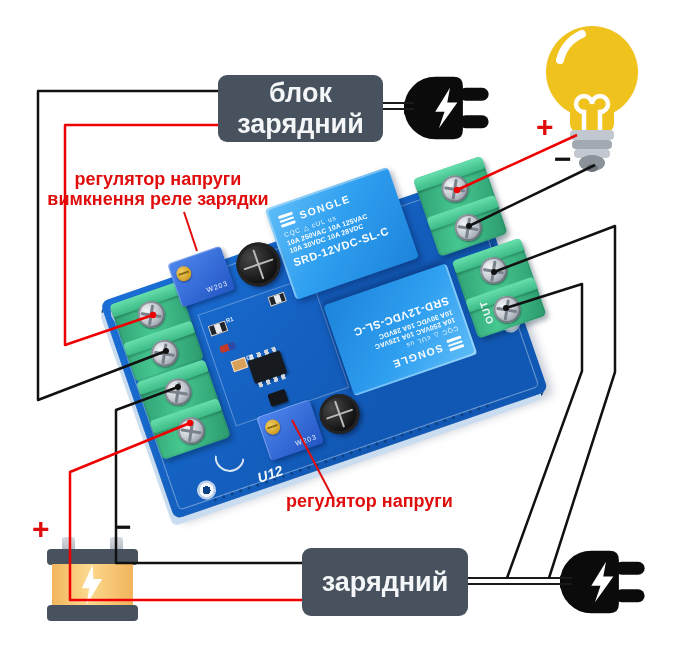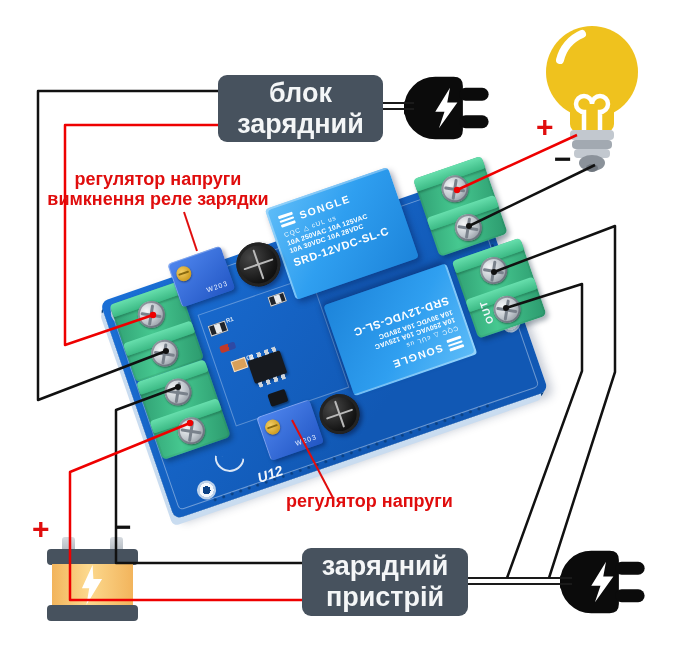--- a/index.html
+++ b/index.html
@@ -204,21 +204,20 @@
     <div class="silk-text" style="left:350px;top:130px;font-size:10px;letter-spacing:1px;transform:rotate(-90deg);">OUT</div>
     <div class="crescent" style="left:54px;top:188px;"></div>
   </div>
 
   <div class="infobox" style="left:218px;top:75px;width:165px;height:67px;">
     <span>блок</span>
     <span>зарядний</span>
   </div>
   <div class="infobox" style="left:302px;top:548px;width:166px;height:68px;">
     <span>зарядний</span>
-    <span>пристрій</span>
   </div>
 
   <svg class="icon-svg" style="left:404px;top:71px;" width="92" height="74" viewBox="0 0 100 80">
     <rect x="0" y="32" width="16" height="16" rx="3" fill="#0b0b0b"></rect>
     <path d="M34,6 h20 q10,0 10,10 v48 q0,10 -10,10 h-20 a34,34 0 0 1 0,-68 z" fill="#0b0b0b"></path>
     <rect x="60" y="18" width="32" height="14" rx="7" fill="#0b0b0b"></rect>
     <rect x="60" y="48" width="32" height="14" rx="7" fill="#0b0b0b"></rect>
     <polygon points="50,18 34,44 44,44 38,62 58,34 47,34" fill="#ffffff"></polygon>
   </svg>
 

